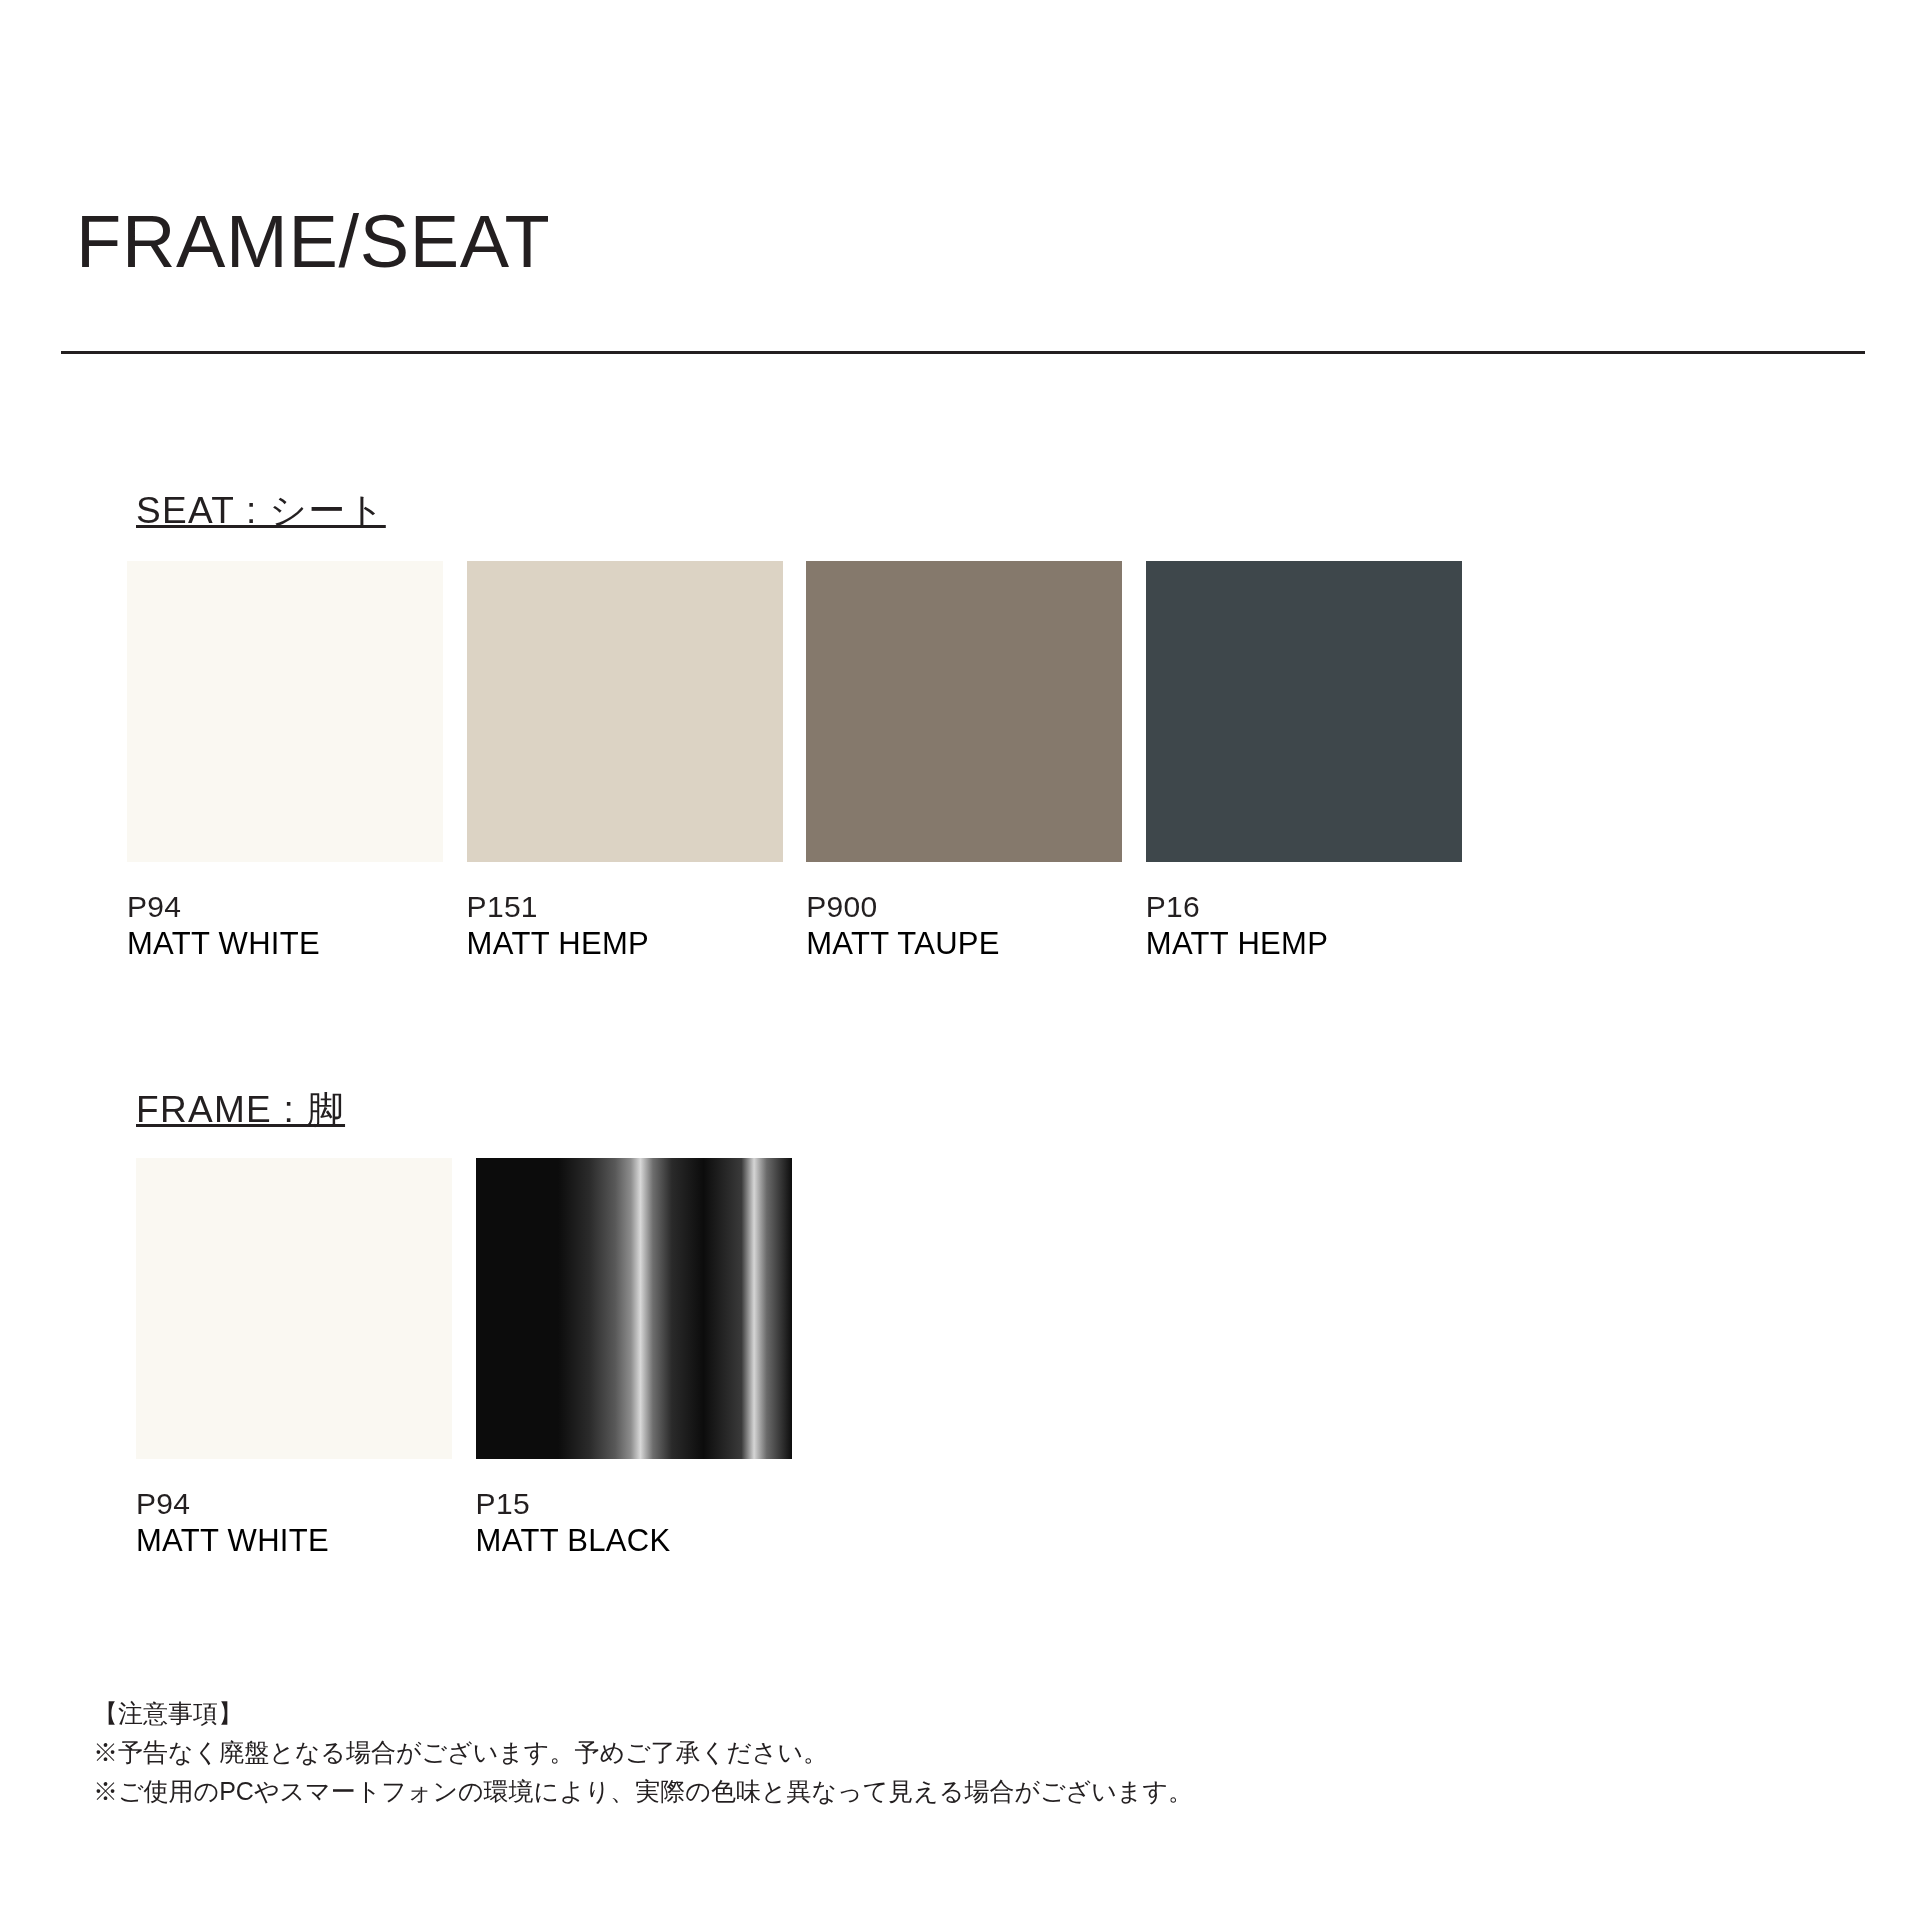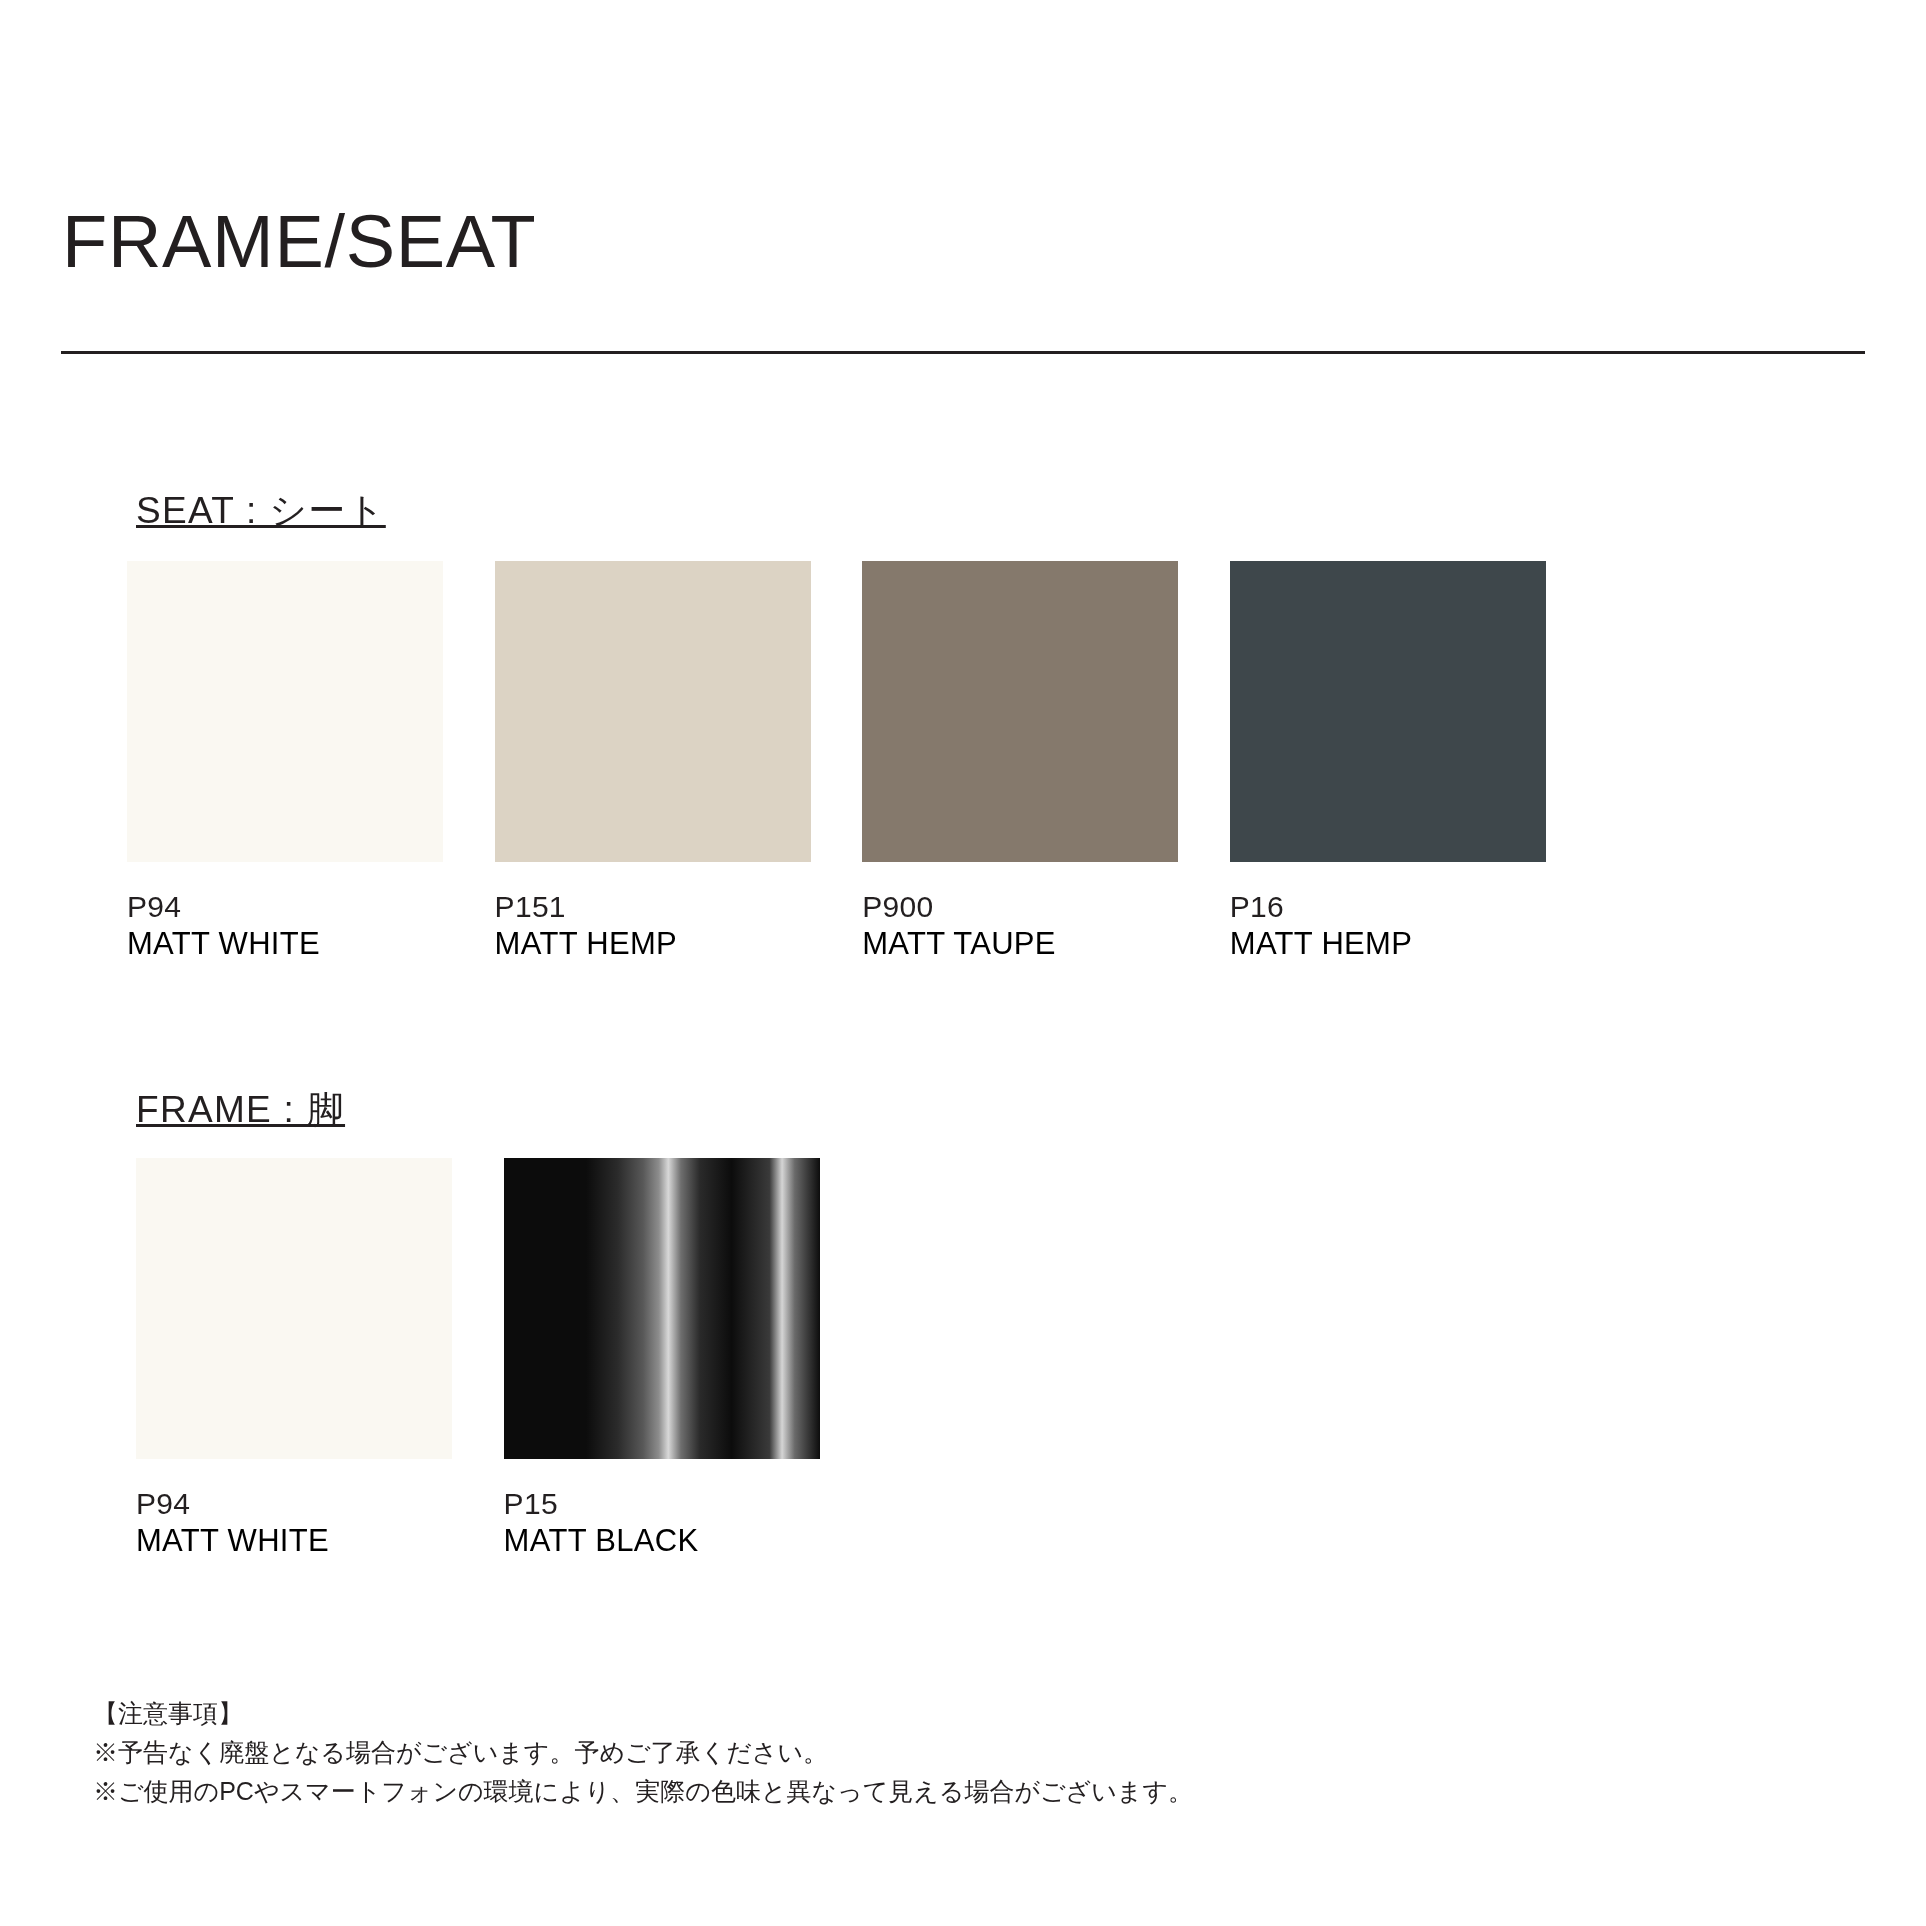--- a/index.html
+++ b/index.html
@@ -19,21 +19,21 @@
     position: absolute;
     left: 0; top: 0;
     width: 1926px;
     height: 1926px;
     background: #ffffff;
   }
 
   
   .title {
     position: absolute;
-    left: 62px;
+    left: 76px;
     top: 205px;
     font-size: 74px;
     letter-spacing: 0.7px;
     font-weight: 400;
     color: #231f20;
     line-height: 1;
     white-space: nowrap;
   }
   .title-rule {
     position: absolute;
@@ -54,21 +54,20 @@
     white-space: nowrap;
     text-decoration: underline;
   }
   #seat-heading { left: 136px; top: 486px; }
   #frame-heading { left: 136px; top: 1085px; text-align: center; }
 
   
   .swatch-row {
     position: absolute;
     display: flex;
-    gap: 28px;
   }
   #seat-row { left: 127px; top: 561px; }
   #frame-row { left: 136px; top: 1158px; }
 
   .swatch-cell {
     width: 333px;
     margin-right: 0;
     position: relative;
   }
   .swatch-cell + .swatch-cell { margin-left: 6.6px; }

